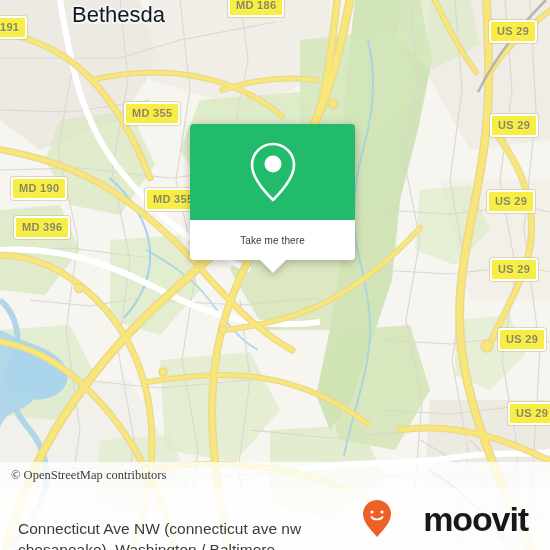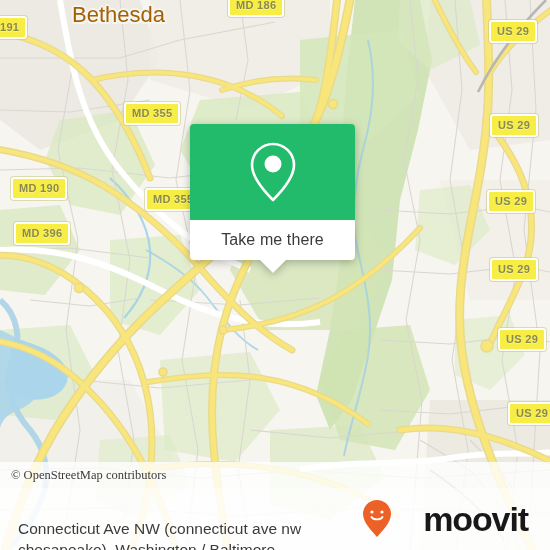--- a/index.html
+++ b/index.html
@@ -26,21 +26,21 @@
     letter-spacing:.3px;
     line-height:14px;
     padding:2px 6px 3px 6px;
     white-space:nowrap;
     box-shadow:0 0 0 1px rgba(200,195,120,.55);
     text-shadow:0 1px 0 rgba(255,255,255,.35);
   }
 
   .placelabel{
     position:absolute;
-    color:#a16207;
+    color:#0f172a;
     font-size:22px;
     font-weight:normal;
     white-space:nowrap;
     text-shadow:
       -2px 0 #f7f5f0, 2px 0 #f7f5f0, 0 -2px #f7f5f0, 0 2px #f7f5f0,
       -1.5px -1.5px #f7f5f0, 1.5px -1.5px #f7f5f0,
       -1.5px 1.5px #f7f5f0, 1.5px 1.5px #f7f5f0;
   }
 
   
@@ -54,21 +54,21 @@
     border-radius:4px 4px 0 0;
     display:flex;align-items:center;justify-content:center;
   }
   #popup-body{
     background:#ffffff;
     height:40px;
     border-radius:0 0 4px 4px;
     display:flex;align-items:center;justify-content:center;
   }
   #popup-body span{
-    color:#3a3a3a;font-size:16px;letter-spacing:.1px;
+    color:#3a3a3a;font-size:10px;letter-spacing:.1px;
   }
   #popup-tail{
     position:absolute;left:50%;top:136px;
     transform:translateX(-50%);
     width:0;height:0;
     border-left:13px solid transparent;
     border-right:13px solid transparent;
     border-top:13px solid #ffffff;
   }
 
@@ -275,21 +275,21 @@
     <div class="placelabel" style="left:72px;top:2px;">Bethesda</div>
 
     <div class="shield" style="left:-8px;top:16px;">191</div>
     <div class="shield" style="left:228px;top:-6px;">MD 186</div>
     <div class="shield" style="left:489px;top:20px;">US 29</div>
     <div class="shield" style="left:124px;top:102px;">MD 355</div>
     <div class="shield" style="left:490px;top:114px;">US 29</div>
     <div class="shield" style="left:11px;top:133px;margin-top:44px;">MD 190</div>
     <div class="shield" style="left:145px;top:188px;">MD 355</div>
     <div class="shield" style="left:487px;top:190px;">US 29</div>
-    <div class="shield" style="left:14px;top:222px;">MD 396</div>
+    <div class="shield" style="left:14px;top:216px;">MD 396</div>
     <div class="shield" style="left:490px;top:258px;">US 29</div>
     <div class="shield" style="left:498px;top:328px;">US 29</div>
     <div class="shield" style="left:508px;top:402px;">US 29</div>
   </div>
 
   <div id="popup">
     <div id="popup-head">
       <svg width="56" height="68" viewBox="0 0 56 68">
         <path d="M28 6 C16.4 6 7 15.4 7 27 C7 40 20 54 28 62 C36 54 49 40 49 27 C49 15.4 39.6 6 28 6 Z" fill="none" stroke="#ffffff" stroke-width="2.6" stroke-linejoin="round"></path>
         <circle cx="28" cy="26" r="8.5" fill="#ffffff"></circle>

